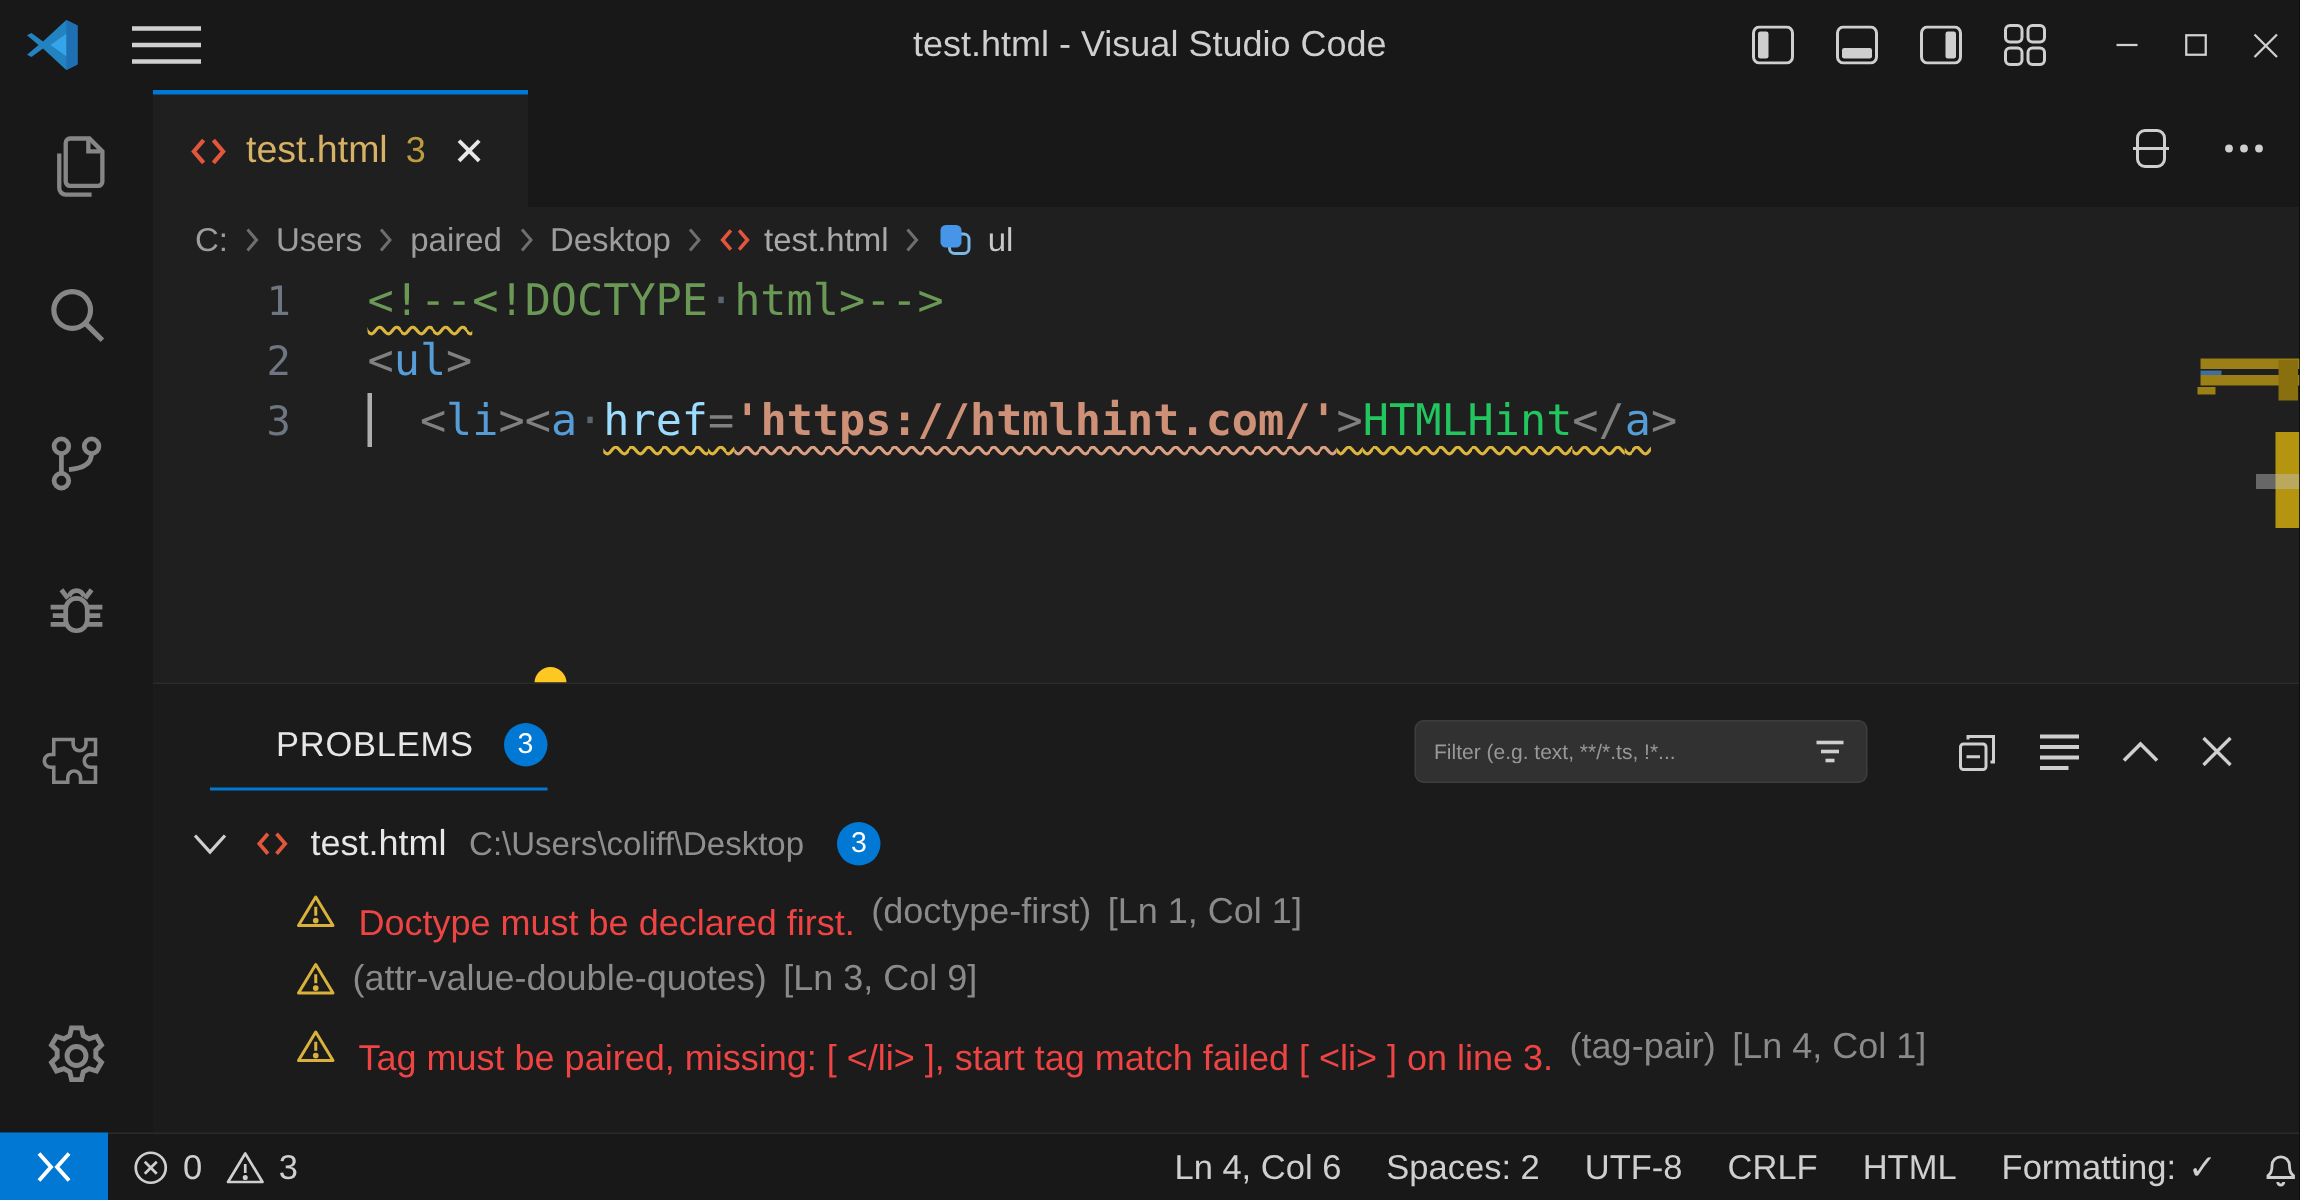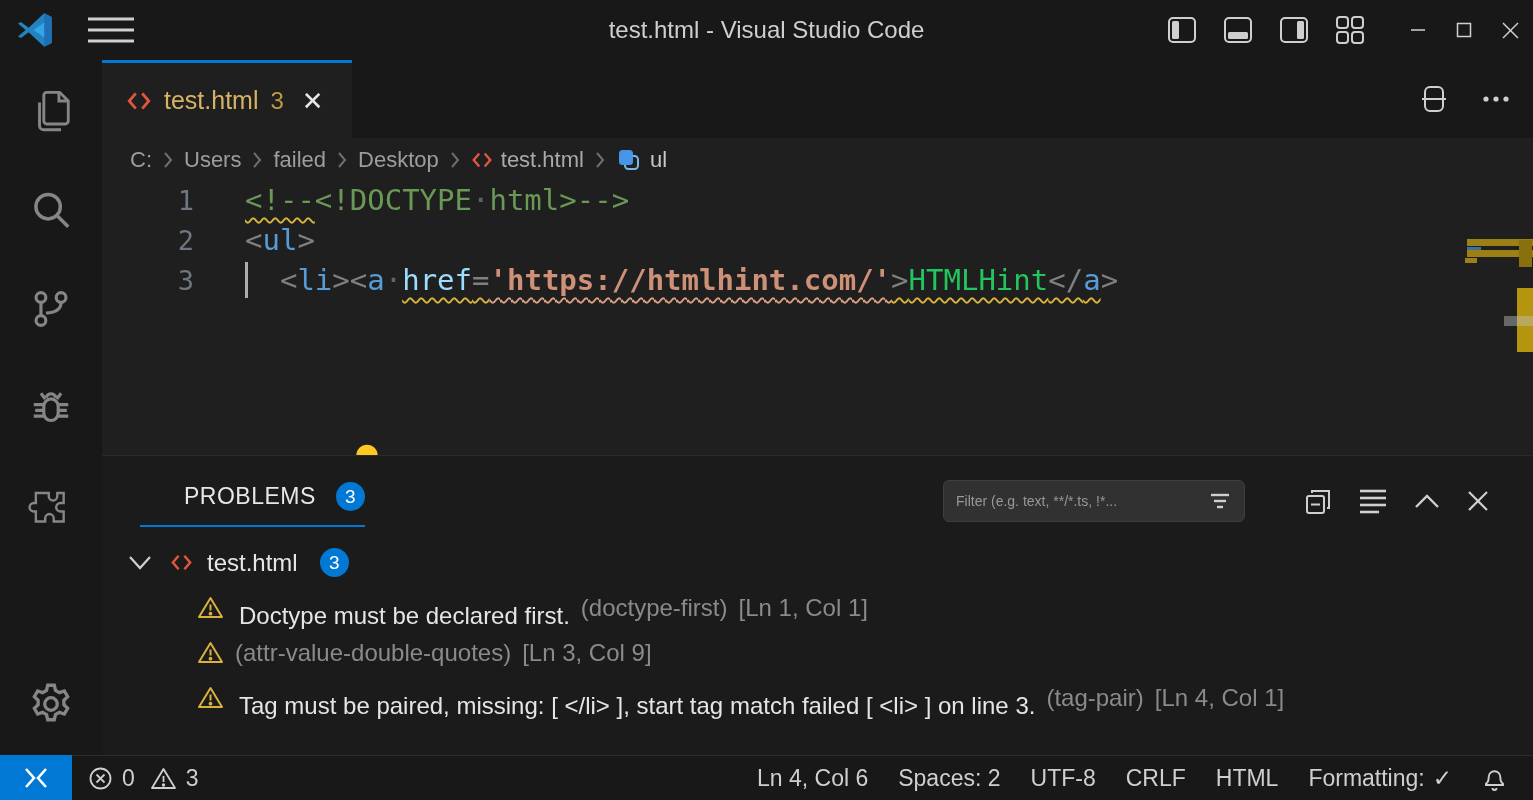--- a/index.html
+++ b/index.html
@@ -93,32 +93,32 @@
   .panel-actions { position:absolute; right:44px; top:24px; height:42px; display:flex; align-items:center; gap:27px; }
   .panel-action { cursor:pointer; }
 
   .problems-tree { position:absolute; left:0; top:84px; width:1431px; }
   .tree-row { height:45px; display:flex; align-items:center; cursor:pointer; }
   .file-row { padding-left:26px; }
   .file-row .fname { margin-left:14px; font-size:24px; color:#e6e6e6; }
   .file-row .fpath { margin-left:15px; font-size:22px; color:#8f8f8f; }
   .file-row .badge { margin-left:22px; }
   .problem-row { padding-left:95px; }
-  .problem-row .msg { margin-left:15px; font-size:24px; color:#e5e5e5;margin-top:17px; }
+  .problem-row .msg { margin-left:15px; font-size:24px; color:#ef4444;margin-top:17px; }
   .problem-row .rule, .problem-row .loc { margin-left:11px; font-size:24px; color:#8a8a8a; }
   .file-row .chev { display:flex; }
   .file-row .ficon { margin-left:18px; display:flex; }
 
   
   .statusbar { position:absolute; left:0; top:755px; width:1533px; height:45px; background:#181818;
     border-top:1px solid #2b2b2b; display:flex; align-items:center; font-size:23px; color:#cfcfcf; }
   .remote-btn { width:72px; height:45px; background:#0078d4; display:flex; align-items:center; justify-content:center;
     cursor:pointer; margin-top:-1px; }
   .sb-left { display:flex; align-items:center; gap:9px; margin-left:16px; cursor:pointer; }
-  .sb-right { margin-left:auto; display:flex; align-items:center; gap:30px; padding-right:26px; }
+  .sb-right { margin-left:auto; display:flex; align-items:center; gap:30px; }
   .sb-item { cursor:pointer; display:flex; align-items:center; gap:8px; }
 </style>
 </head>
 <body>
 
 <div id="app">
 
   <div class="titlebar">
     <div class="vscode-logo">
       <svg width="42" height="40" viewBox="0 0 24 24">
@@ -267,21 +267,21 @@
             <svg width="12" height="22" viewBox="0 0 12 22" fill="none" stroke="#6f6f6f" stroke-width="2">
               <polyline points="3,4 9,11 3,18"></polyline>
             </svg>
           </span>
           <span class="crumb">Users</span>
           <span class="crumb-sep">
             <svg width="12" height="22" viewBox="0 0 12 22" fill="none" stroke="#6f6f6f" stroke-width="2">
               <polyline points="3,4 9,11 3,18"></polyline>
             </svg>
           </span>
-          <span class="crumb">failed</span>
+          <span class="crumb">paired</span>
           <span class="crumb-sep">
             <svg width="12" height="22" viewBox="0 0 12 22" fill="none" stroke="#6f6f6f" stroke-width="2">
               <polyline points="3,4 9,11 3,18"></polyline>
             </svg>
           </span>
           <span class="crumb">Desktop</span>
           <span class="crumb-sep">
             <svg width="12" height="22" viewBox="0 0 12 22" fill="none" stroke="#6f6f6f" stroke-width="2">
               <polyline points="3,4 9,11 3,18"></polyline>
             </svg>
@@ -393,20 +393,21 @@
               <polyline points="2,2 12,13 22,2"></polyline>
             </svg>
         </span>
         <span class="ficon">
           <svg width="23" height="23" viewBox="0 0 24 24" fill="none" stroke="#e2563c" stroke-width="2.6">
             <polyline points="9,5 3,12 9,19"></polyline>
               <polyline points="15,5 21,12 15,19"></polyline>
           </svg>
         </span>
         <span class="fname">test.html</span>
+        <span class="fpath">C:\Users\coliff\Desktop</span>
         <span class="badge">3</span>
       </div>
       <div>
           <div class="tree-row problem-row">
             <span>
               <svg width="27" height="25" viewBox="0 0 27 25" fill="none" stroke="#d9b23c" stroke-width="2" stroke-linejoin="round">
                 <path d="M13.5 3 L25 22 H2 Z"></path>
                 <line x1="13.5" y1="9.5" x2="13.5" y2="15.5"></line>
                 <circle cx="13.5" cy="18.7" r="0.9" fill="#d9b23c"></circle>
               </svg>

